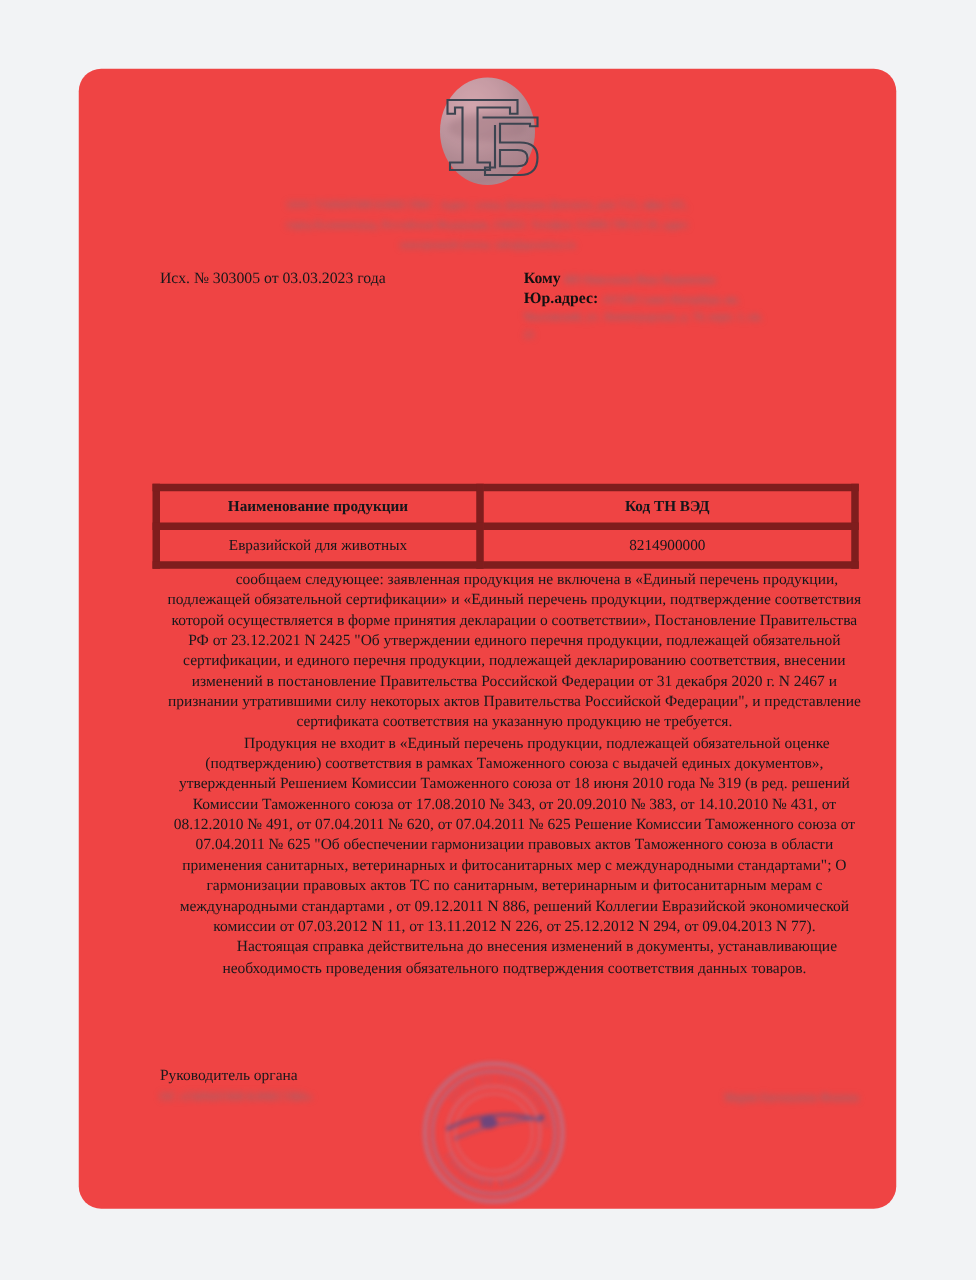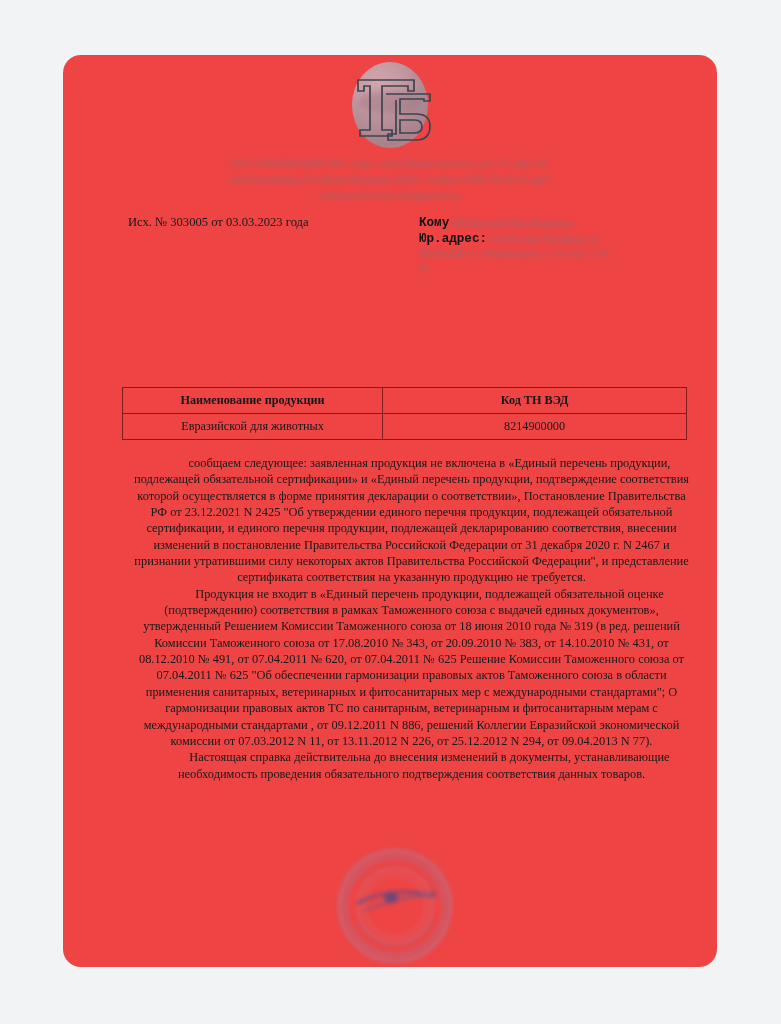--- a/index.html
+++ b/index.html
@@ -126,21 +126,20 @@
     width: 258px;
     line-height: 14.5px;
   }
   .addr-row {
     display: block;
     white-space: nowrap;
   }
   .addr-label {
     font-weight: bold;
     color: #111;
-    font-family: Liberation Mono, monospace;
   }
   .addr-value {
     font-size: 8.6px;
   }
   .addr-extra {
     display: block;
     font-size: 8.6px;
     line-height: 14px;
   }
 
@@ -175,21 +174,21 @@
     position: absolute;
     left: 59px;
     top: 332px;
     width: 565px;
     border-collapse: collapse;
     font-size: 12.2px;
     color: #15161a;
   }
   #product-table th,
   #product-table td {
-    border: 1px solid #7f1d1d;
+    border: 6px solid #7f1d1d;
     text-align: center;
     padding: 3px 4px;
     height: 19px;
     vertical-align: middle;
   }
   #product-table th {
     font-weight: bold;
   }
   .col-name  { width: 259px; }
   .col-code  { width: 306px; }
@@ -312,20 +311,25 @@
         </tr>
       </tbody>
     </table>
 
     <div id="body-blocks">
       <p>сообщаем следующее:  заявленная продукция не включена в «Единый перечень продукции, подлежащей обязательной сертификации» и «Единый перечень продукции, подтверждение соответствия которой осуществляется в форме принятия декларации о соответствии», Постановление Правительства РФ от 23.12.2021 N 2425 "Об утверждении единого перечня продукции, подлежащей обязательной сертификации, и единого перечня продукции, подлежащей декларированию соответствия, внесении изменений в постановление Правительства Российской Федерации от 31 декабря 2020 г. N 2467 и признании утратившими силу некоторых актов Правительства Российской Федерации", и представление сертификата соответствия на указанную продукцию не требуется.</p>
       <p>Продукция не входит в «Единый перечень продукции, подлежащей обязательной оценке (подтверждению) соответствия в рамках Таможенного союза с выдачей единых документов», утвержденный Решением Комиссии Таможенного союза от 18 июня 2010 года № 319 (в ред. решений Комиссии Таможенного союза от 17.08.2010 № 343, от 20.09.2010 № 383, от 14.10.2010 № 431, от 08.12.2010 № 491, от 07.04.2011 № 620, от 07.04.2011 № 625 Решение Комиссии Таможенного союза от 07.04.2011 № 625 "Об обеспечении гармонизации правовых актов Таможенного союза в области применения санитарных, ветеринарных и фитосанитарных мер с международными стандартами"; О гармонизации правовых актов ТС по санитарным, ветеринарным и фитосанитарным мерам с международными стандартами , от 09.12.2011 N 886, решений Коллегии Евразийской экономической комиссии от 07.03.2012 N 11, от 13.11.2012 N 226, от 25.12.2012 N 294, от 09.04.2013 N 77).</p>
       <p>Настоящая справка действительна до внесения изменений в документы, устанавливающие необходимость проведения обязательного подтверждения соответствия данных товаров.</p>
     </div>
 
+    <div id="signature-block">
+      <span id="sig-role">Руководитель органа</span>
+      <span id="sig-org" class="blurred">ОС «ГАРАНТИЯ КАЧЕСТВА»</span>
+      <span id="sig-name" class="blurred">Мария Евгеньевна Фокина</span>
+    </div>
 
     <div id="official-stamp">
       <svg class="stamp-svg" viewBox="0 0 122 122">
         <defs>
           <path id="stamp-arc-bottom" d="M 18 61 A 43 43 0 0 0 104 61"></path>
           <path id="stamp-arc-top" d="M 20 61 A 41 41 0 0 1 102 61"></path>
         </defs>
         <circle cx="61" cy="61" r="55" fill="none" stroke="#7fa3d0" stroke-width="3.2" opacity=".55"></circle>
         <circle cx="61" cy="61" r="49" fill="none" stroke="#6d96c9" stroke-width="2.2" opacity=".6"></circle>
         <circle cx="61" cy="61" r="37" fill="none" stroke="#8fb0d8" stroke-width="1.6" opacity=".5"></circle>

